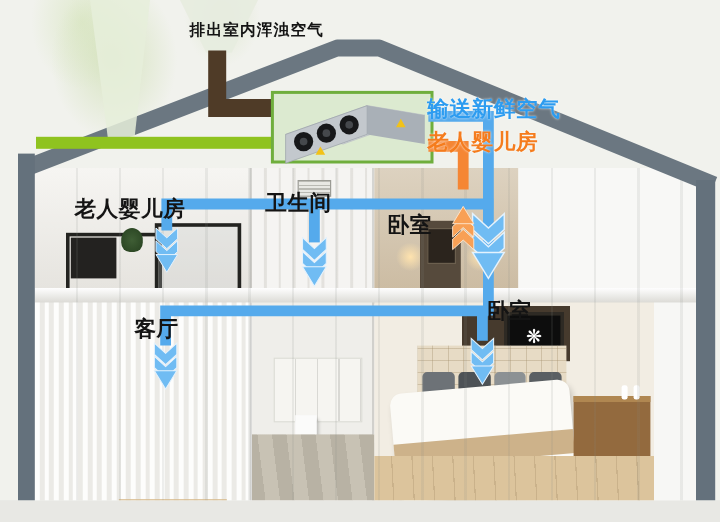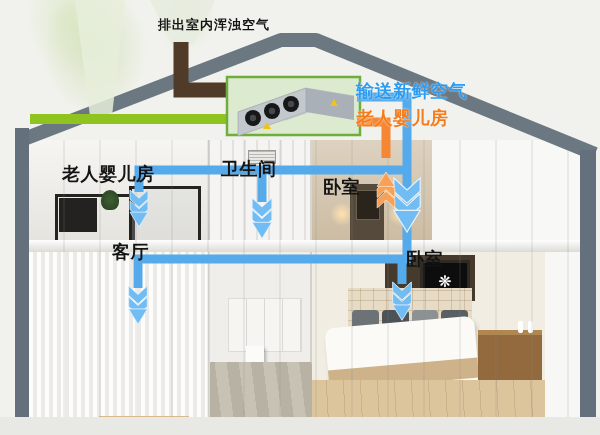--- a/index.html
+++ b/index.html
@@ -180,15 +180,15 @@
     <use href="#chv" class="cb" transform="translate(402,282) scale(0.85)"></use>
     <use href="#chv" class="co" transform="translate(386,208) scale(0.8,-0.8)"></use>
   </svg>
 
   <div class="lbl lbl-big" style="left:158px;top:16px">排出室内浑浊空气</div>
   <div class="lbl lbl-blue" style="left:356px;top:79px">输送新鲜空气</div>
   <div class="lbl lbl-orange" style="left:356px;top:106px">老人婴儿房</div>
   <div class="lbl" style="left:62px;top:162px">老人婴儿房</div>
   <div class="lbl" style="left:221px;top:157px">卫生间</div>
   <div class="lbl" style="left:323px;top:175px">卧室</div>
-  <div class="lbl" style="left:112px;top:240px">客厅</div>
+  <div class="lbl" style="left:112px;top:262px">客厅</div>
   <div class="lbl" style="left:406px;top:247px">卧室</div>
 </div>
 
 </body></html>

